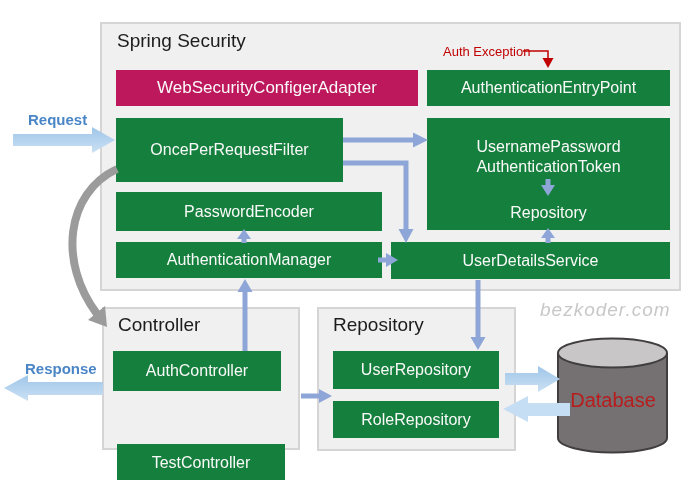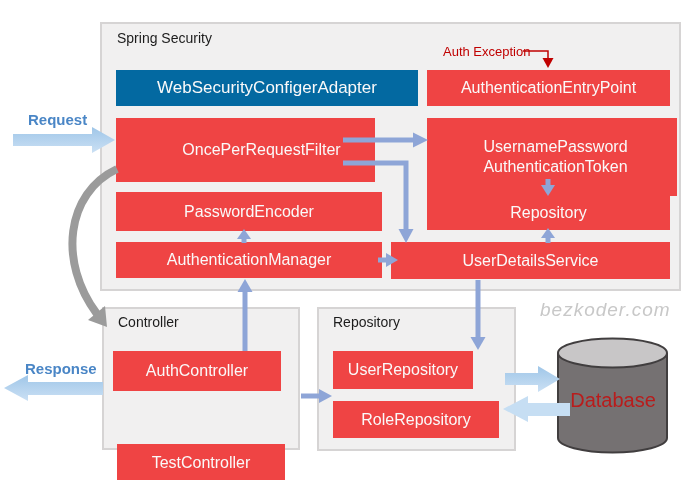--- a/index.html
+++ b/index.html
@@ -4,28 +4,28 @@
 <style>
   html,body{margin:0;padding:0;background:#ffffff;}
   #stage{
     position:relative;width:700px;height:480px;background:#ffffff;overflow:hidden;
     font-family:"Liberation Sans", sans-serif;
   }
   .group{
     position:absolute;background:#F1F0F0;border:2px solid #D6D4D4;box-sizing:border-box;z-index:1;
   }
   .group-title{
-    position:absolute;color:#1C1C1C;font-size:14px;z-index:3;white-space:nowrap;
+    position:absolute;color:#1C1C1C;font-size:19px;z-index:3;white-space:nowrap;
   }
   .node{
-    position:absolute;background:#ef4444;color:#FAF9F9;z-index:2;
+    position:absolute;background:#15803d;color:#FAF9F9;z-index:2;
     display:flex;align-items:center;justify-content:center;text-align:center;
     font-size:16px;line-height:1.25;white-space:nowrap;
   }
-  .node.brown{background:#0369a1;font-size:17px;}
+  .node.brown{background:#be185d;font-size:17px;}
   .flow-label{
     position:absolute;color:#4A86C6;font-weight:bold;font-size:15px;z-index:6;white-space:nowrap;
   }
   .exception-label{
     position:absolute;color:#C00000;font-size:13px;z-index:6;white-space:nowrap;
   }
   .watermark{
     position:absolute;left:540px;top:299px;width:130px;text-align:right;
     color:#C8C8C8;font-size:19px;font-style:italic;letter-spacing:1px;z-index:6;white-space:nowrap;
   }
@@ -43,32 +43,32 @@
   <div class="group" style="left:100px;top:22px;width:581px;height:269px;"></div>
   <div class="group" style="left:102px;top:307px;width:198px;height:143px;"></div>
   <div class="group" style="left:317px;top:307px;width:199px;height:144px;"></div>
 
   <div class="group-title" style="left:117px;top:30px;">Spring Security</div>
   <div class="group-title" style="left:118px;top:314px;">Controller</div>
   <div class="group-title" style="left:333px;top:314px;">Repository</div>
 
   <div class="node brown" style="left:116px;top:70px;width:302px;height:36px;">WebSecurityConfigerAdapter</div>
   <div class="node" style="left:427px;top:70px;width:243px;height:36px;">AuthenticationEntryPoint</div>
-  <div class="node" style="left:116px;top:118px;width:227px;height:64px;padding-left:32px;">OncePerRequestFilter</div>
-  <div class="node" style="left:427px;top:118px;width:243px;height:78px;flex-direction:column;padding-left:7px;">
+  <div class="node" style="left:116px;top:118px;width:227px;height:64px;">OncePerRequestFilter</div>
+  <div class="node" style="left:427px;top:118px;width:243px;height:78px;flex-direction:column;">
     <span>UsernamePassword</span>
     <span>AuthenticationToken</span>
   </div>
   <div class="node" style="left:116px;top:192px;width:266px;height:39px;">PasswordEncoder</div>
   <div class="node" style="left:427px;top:195px;width:243px;height:35px;">Repository</div>
   <div class="node" style="left:116px;top:242px;width:266px;height:36px;">AuthenticationManager</div>
   <div class="node" style="left:391px;top:242px;width:279px;height:37px;">UserDetailsService</div>
   <div class="node" style="left:113px;top:351px;width:168px;height:40px;">AuthController</div>
   <div class="node" style="left:117px;top:402px;width:168px;height:37px;margin-top:42px;">TestController</div>
-  <div class="node" style="left:333px;top:351px;width:140px;height:38px;">UserRepository</div>
+  <div class="node" style="left:333px;top:351px;width:166px;height:38px;">UserRepository</div>
   <div class="node" style="left:333px;top:401px;width:166px;height:37px;">RoleRepository</div>
 
   <div class="flow-label" style="left:28px;top:111px;">Request</div>
   <div class="flow-label" style="left:25px;top:360px;">Response</div>
   <div class="exception-label" style="left:443px;top:44px;">Auth Exception</div>
   <div class="watermark">bezkoder.com</div>
   <div class="db-label">Database</div>
 
   <svg id="overlay" width="700" height="480" viewBox="0 0 700 480">
     <defs>

